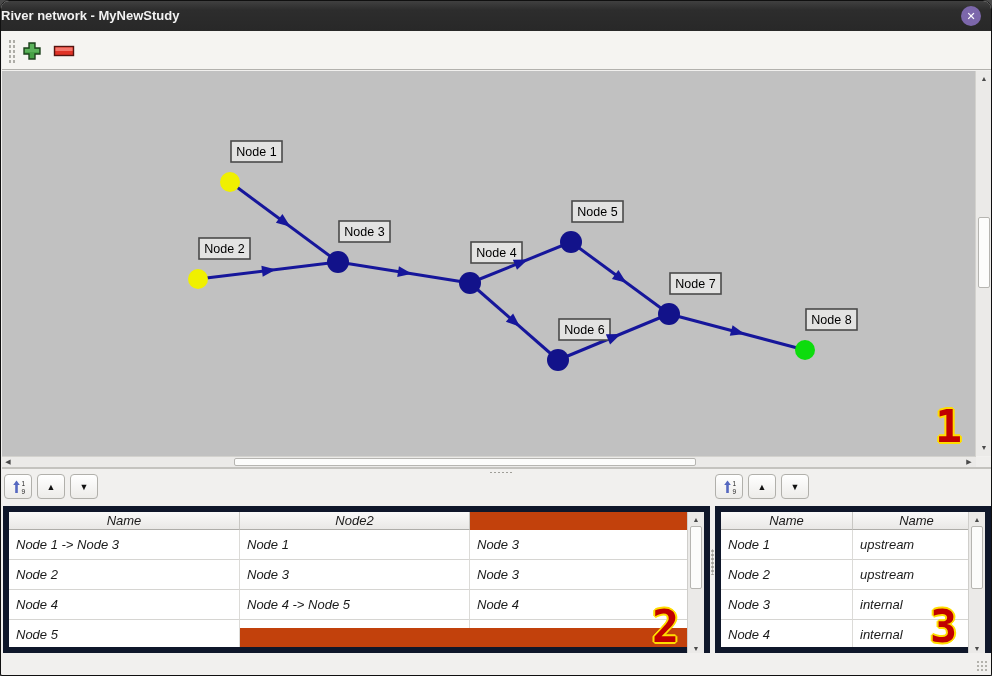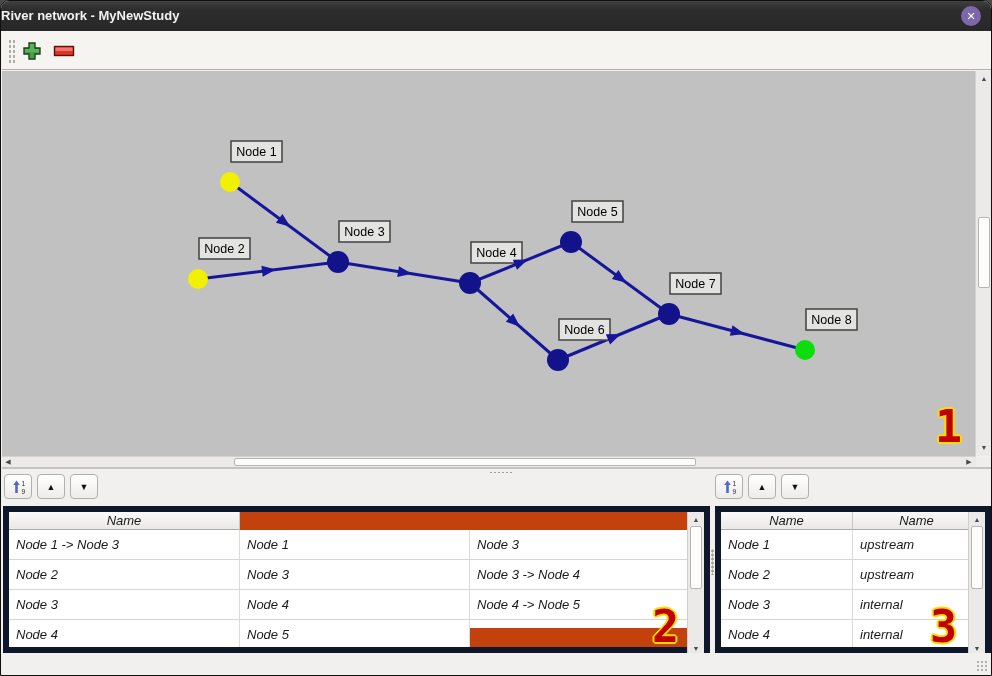--- a/index.html
+++ b/index.html
@@ -213,28 +213,28 @@
       <span>▲</span>
     </button>
   <button class="tbtn" style="left:780px;">
       <span>▼</span>
     </button>
 
   <div class="tbl" style="left:2px; width:707px;">
     <div class="tbl-inner">
       <div class="thead" style="grid-template-columns: 231px 230px 230px;">
           <div class="hcell">Name</div>
+          <div class="hcell">Node2</div>
         </div>
       <div class="tbody" style="grid-template-columns: 231px 230px 230px; border-radius: 9px;">
           <div class="cell">Node 1 -&gt; Node 3</div>
           <div class="cell">Node 1</div>
           <div class="cell">Node 3</div>
           <div class="cell">Node 2</div>
           <div class="cell">Node 3</div>
-          <div class="cell">Node 3 -&gt; Node 4</div>
           <div class="cell">Node 3</div>
           <div class="cell">Node 4</div>
           <div class="cell">Node 4 -&gt; Node 5</div>
           <div class="cell">Node 4</div>
           <div class="cell">Node 5</div>
           <div class="cell partial"></div>
           <div class="cell partial"></div>
           <div class="cell partial"></div>
         </div>
     </div>

